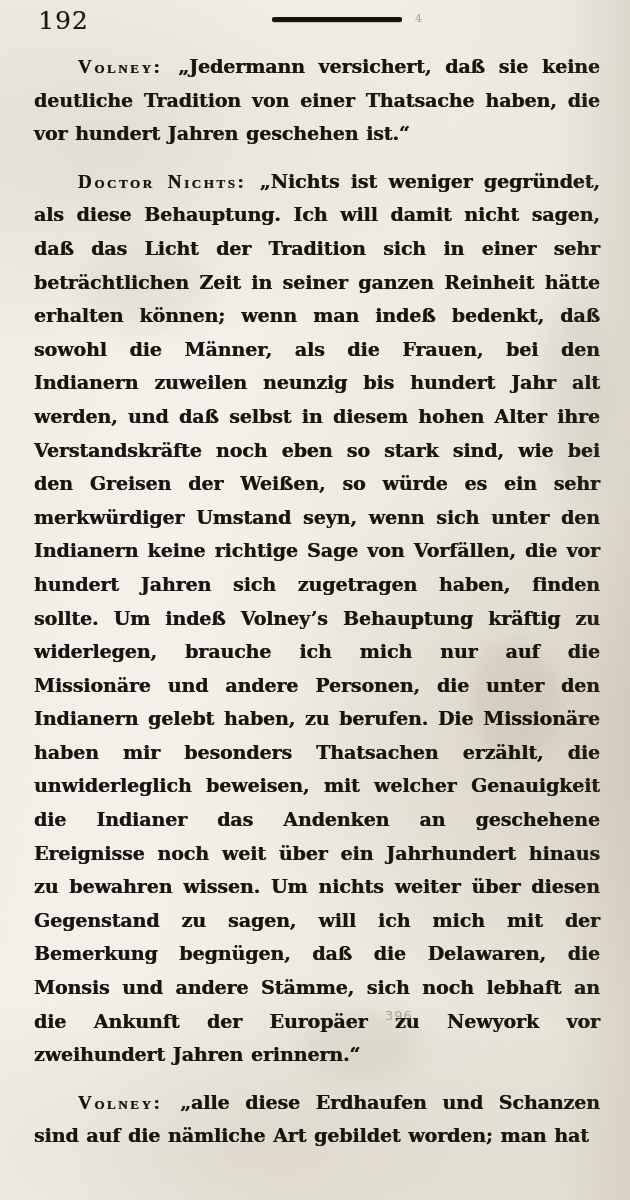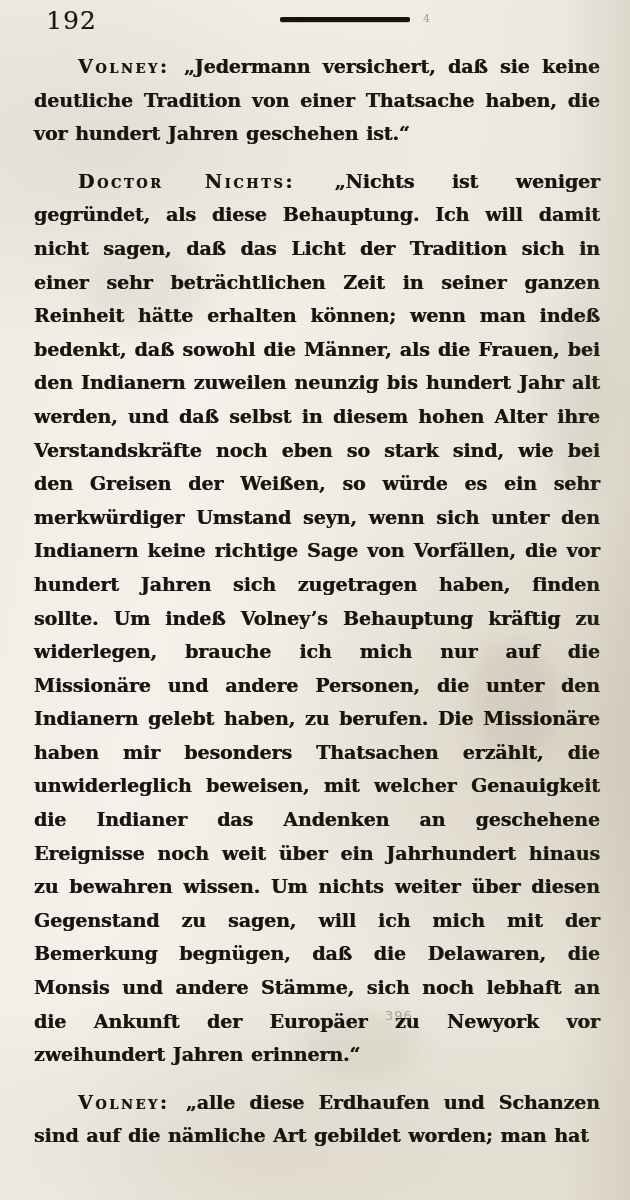--- a/index.html
+++ b/index.html
@@ -34,21 +34,21 @@
     top: 0; right: 0;
     width: 70px; height: 100%;
     background: linear-gradient(to right, rgba(150,140,120,0.00), rgba(150,140,120,0.16));
     pointer-events: none;
   }
 
   
   .header {
     position: absolute;
     top: 0;
-    left: 8px;
+    left: 0;
     width: 516px;
     height: 54px;
   }
   .folio {
     position: absolute;
     left: 38px;
     top: 6px;
     font-family: "DejaVu Serif", serif;
     font-size: 25px;
     letter-spacing: 1px;
@@ -99,20 +99,21 @@
     margin: 0 0 2px 0;
     text-indent: 44px;
   }
   .para + .para { margin-top: 14px; }
 
   .speaker {
     font-variant: small-caps;
     letter-spacing: 2.6px;
     word-spacing: 2px;
     padding-right: 2px;
+    font-family: Liberation Serif, serif;
   }
 
   
   .blotch {
     position: absolute;
     border-radius: 50%;
     pointer-events: none;
   }
   .b1 { left: 470px; top: 640px; width: 90px; height: 120px; background: rgba(160,150,130,0.16); filter: blur(10px); }
   .b2 { left: 80px;  top: 250px; width: 130px; height: 80px;  background: rgba(170,160,142,0.12); filter: blur(12px); }

